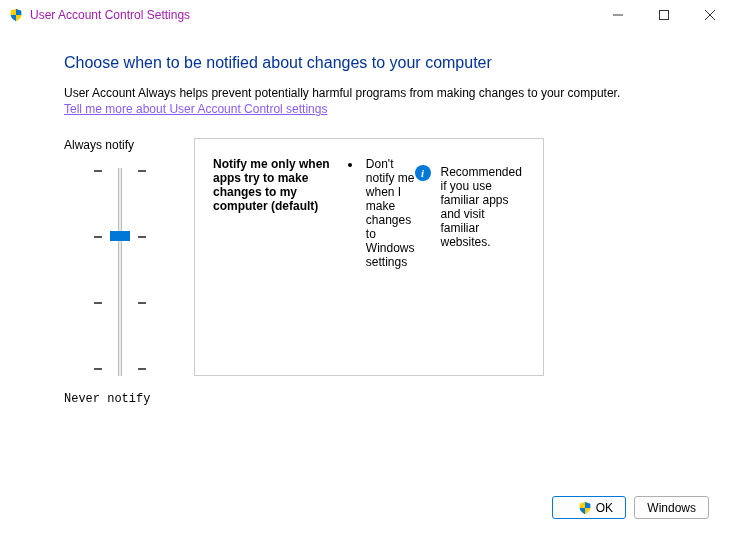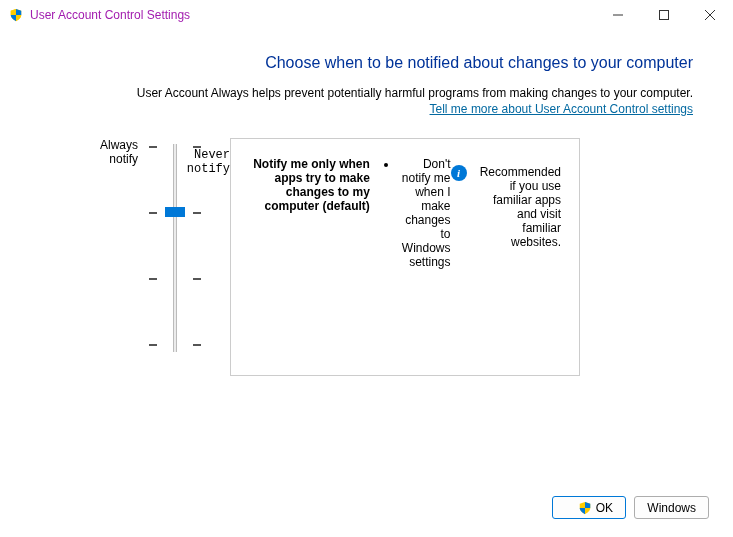--- a/index.html
+++ b/index.html
@@ -40,49 +40,48 @@
     }
     .window-control {
       width: 46px;
       height: 30px;
       display: flex;
       align-items: center;
       justify-content: center;
       color: #555;
     }
     .content {
-      padding: 24px 40px 0 100px;
-      text-align: right;
+      padding: 24px 40px 0 64px;
     }
     .heading {
       color: #003399;
       font-size: 16px;
       font-weight: 400;
       margin-bottom: 14px;
     }
     .description {
       font-size: 12px;
       color: #000;
       margin-bottom: 2px;
     }
     .link {
-      color: #0369a1;
+      color: #8b5cf6;
       text-decoration: underline;
       font-size: 12px;
       cursor: pointer;
       display: inline-block;
     }
     .slider-area {
       display: flex;
       margin-top: 22px;
     }
     .slider-col {
       width: 130px;
       display: flex;
-      flex-direction: row;
+      flex-direction: column;
       align-items: flex-start;
     }
     .slider-label-top {
       font-size: 12px;
       margin-bottom: 10px;
     }
     .slider-label-bottom {
       font-size: 12px;
       margin-top: 10px;
       font-family: Liberation Mono, monospace;

